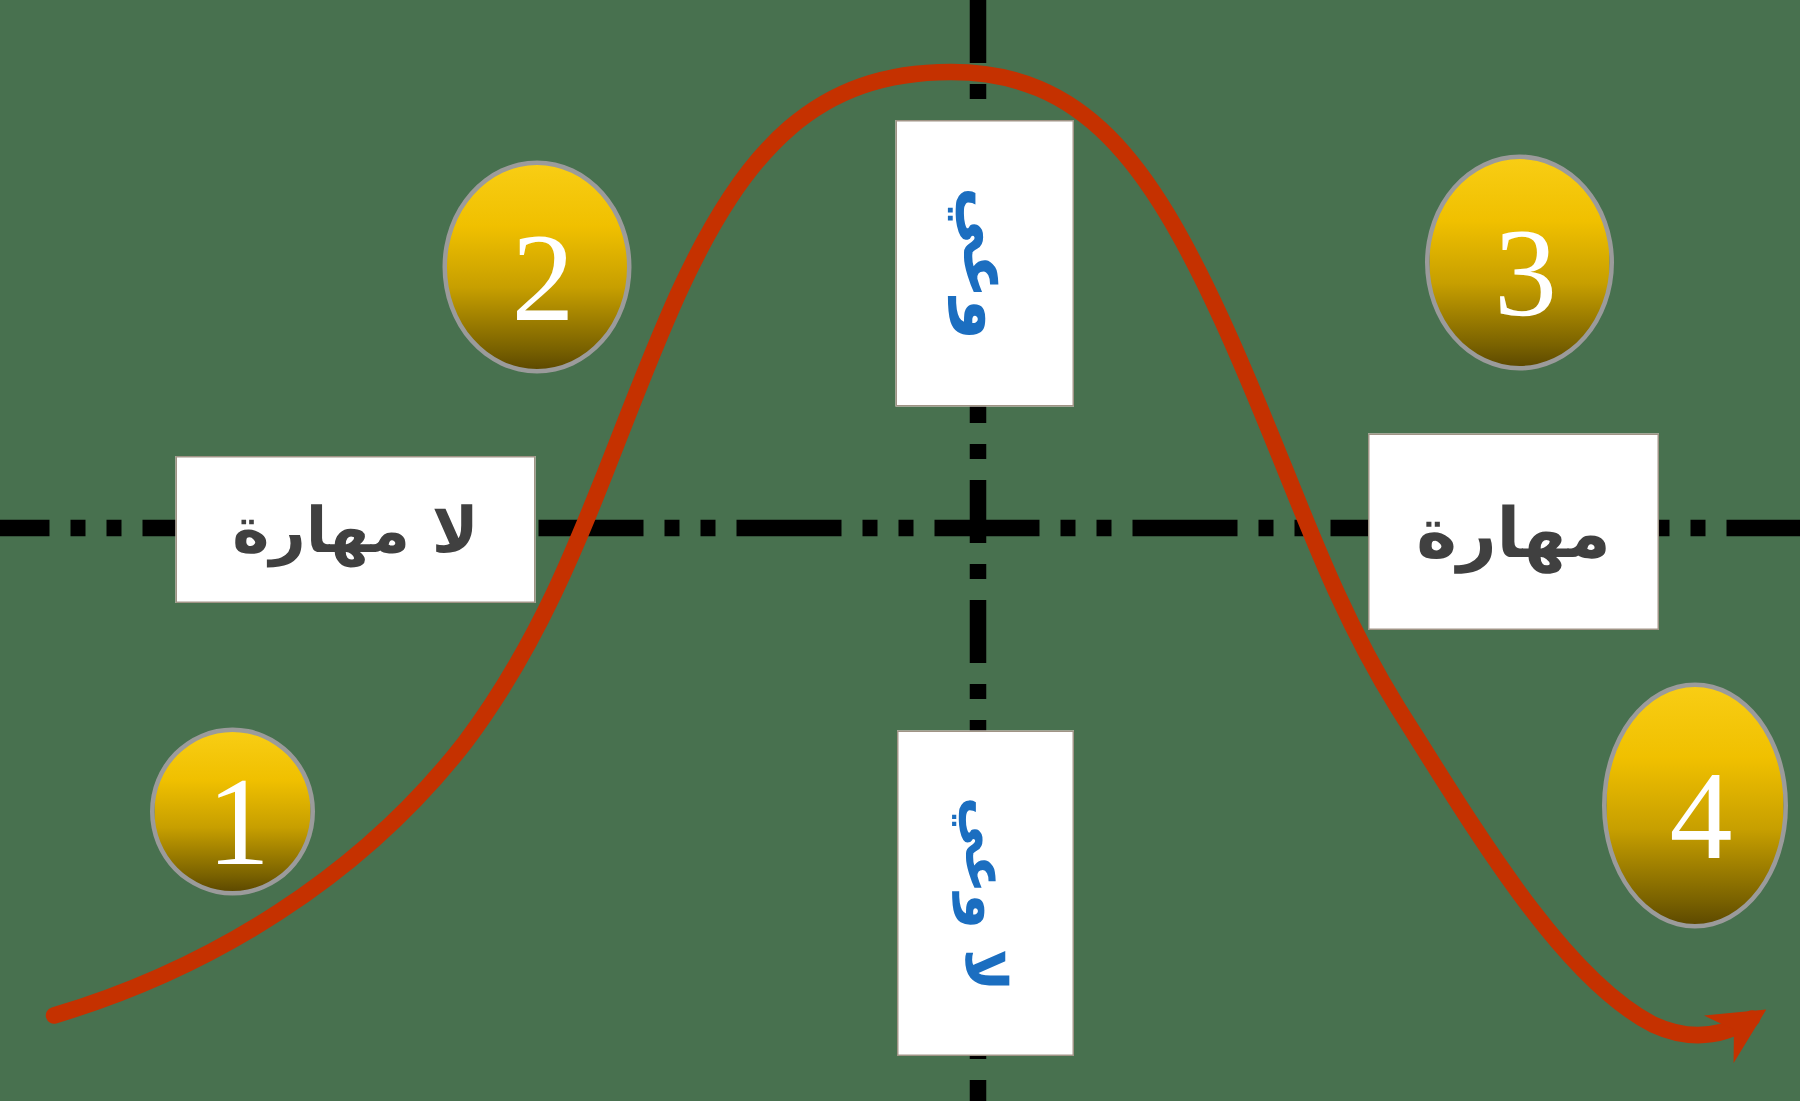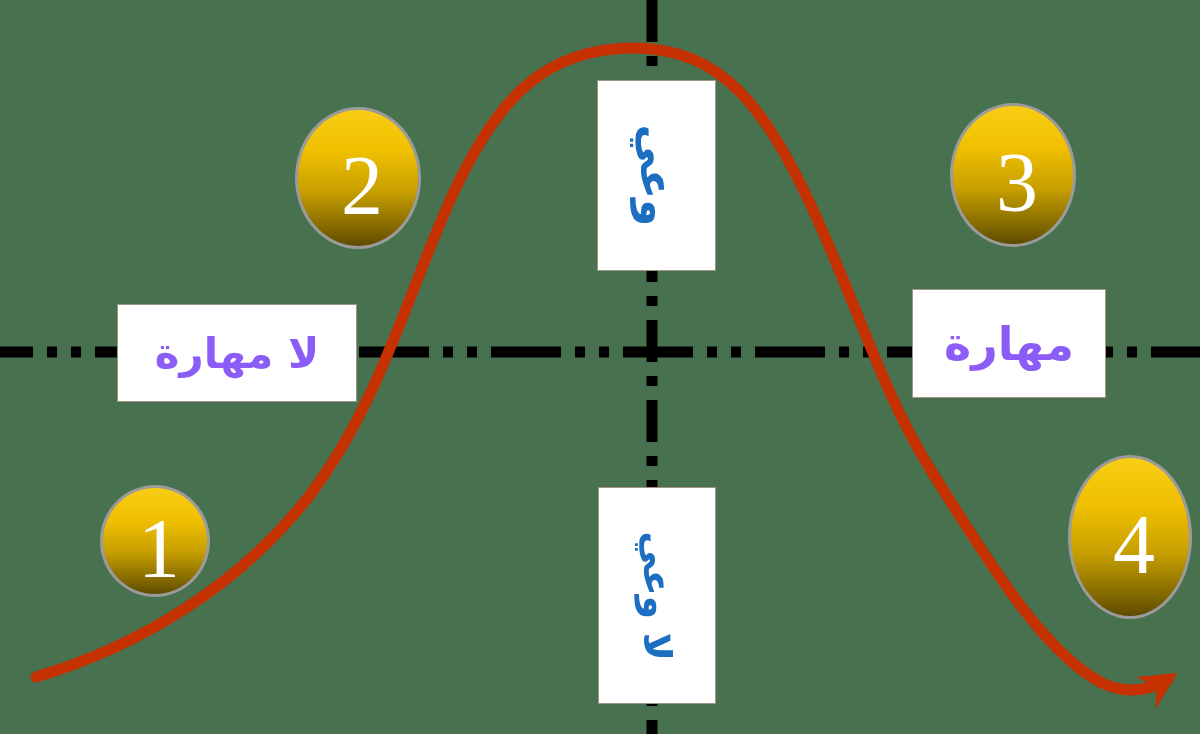--- a/index.html
+++ b/index.html
@@ -12,21 +12,21 @@
   }
   #axes-curve{position:absolute;left:0;top:0;}
   .label-box{
     position:absolute;
     background:#FFFFFF;
     border:1px solid #A09486;
     box-sizing:border-box;
     display:flex;align-items:center;justify-content:center;
   }
   .red-label{
-    color:#8b5cf6;
+    color:#404040;
     font-weight:bold;
     font-family:"DejaVu Sans",sans-serif;
     white-space:nowrap;
   }
   .blue-label{
     color:#1B6EC0;
     font-weight:bold;
     font-family:"DejaVu Sans",sans-serif;
     white-space:nowrap;
     transform:rotate(90deg);
@@ -71,21 +71,21 @@
              C 722 48, 766 108, 814 212
              C 860 312, 882 392, 932 472
              C 985 556, 1042 652, 1102 683
              C 1130 696, 1152 689, 1168 679" fill="none" stroke="#C53100" stroke-width="11" stroke-linecap="round" marker-end="url(#arrow)"></path>
   </svg>
 
   <div class="label-box" style="left:117px;top:304px;width:240px;height:98px;">
     <span class="red-label" style="font-size:42px;" dir="rtl">لا مهارة</span>
   </div>
 
-  <div class="label-box" style="left:912px;top:289px;width:194px;height:109px;">
+  <div class="label-box" style="left:912px;top:289px;width:194px;height:131px;">
     <span class="red-label" style="font-size:46px;" dir="rtl">مهارة</span>
   </div>
 
   <div class="label-box" style="left:597px;top:80px;width:119px;height:191px;">
     <span class="blue-label" style="font-size:44px;" dir="rtl">وعي</span>
   </div>
 
   <div class="label-box" style="left:598px;top:487px;width:118px;height:217px;">
     <span class="blue-label" style="font-size:38px;" dir="rtl">لا وعي</span>
   </div>

